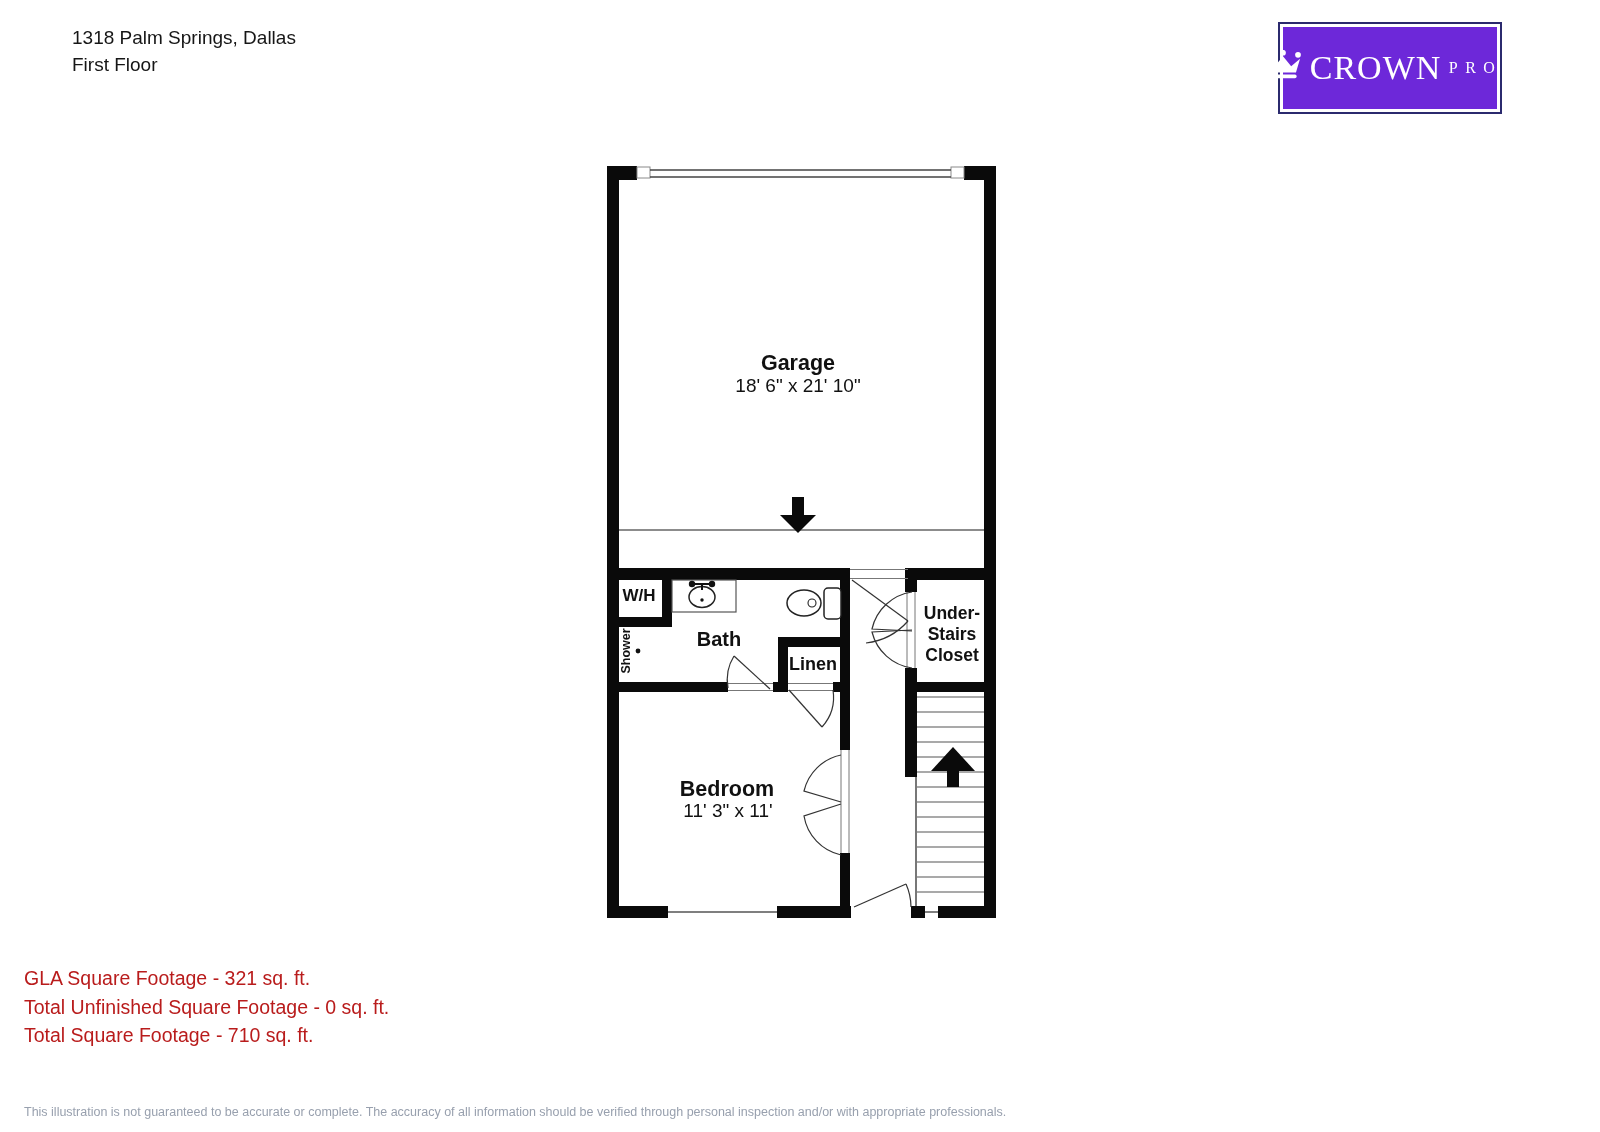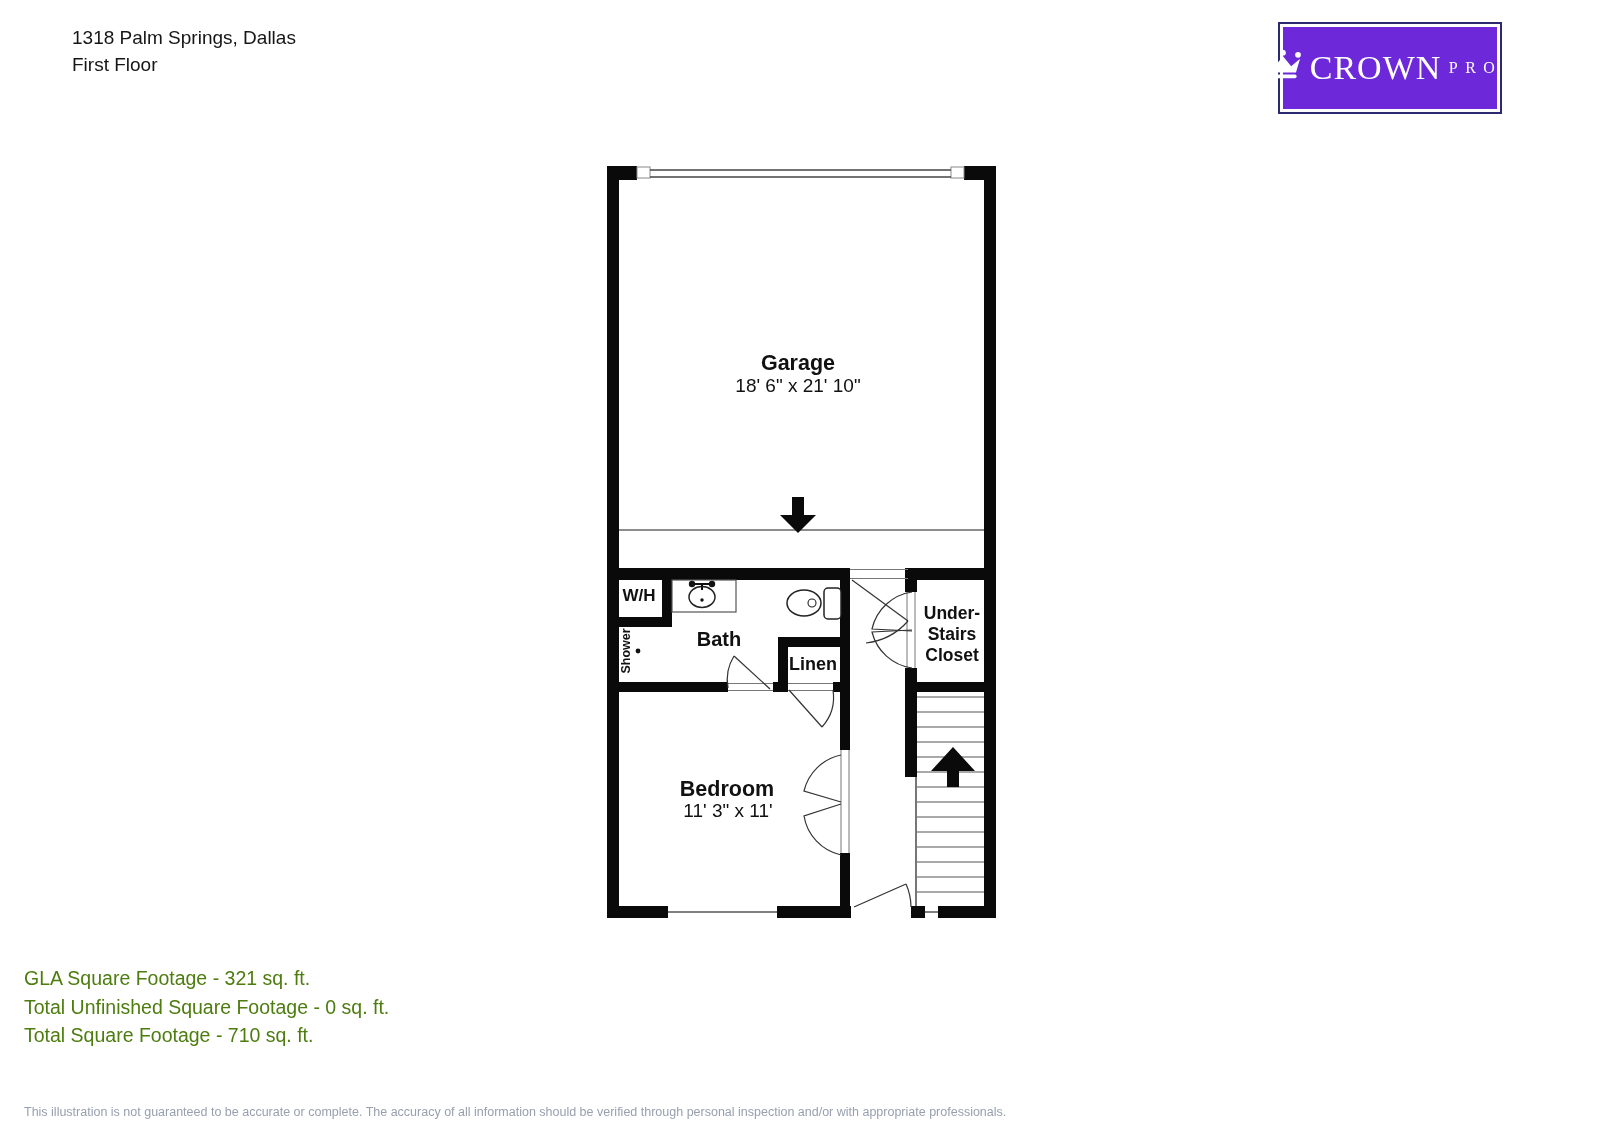--- a/index.html
+++ b/index.html
@@ -18,21 +18,21 @@
         font-family:"Liberation Serif",serif;font-size:34px;letter-spacing:1px;line-height:34px;}
   .logo-rule{width:180px;height:1px;background:#fff;margin:2px 0 3px 0;}
   .logo-row2{color:#fff;font-family:"Liberation Serif",serif;font-size:16px;
         letter-spacing:7.5px;text-indent:7.5px;}
   .crown{margin:0 5px 6px 5px;}
   
   .plan{position:absolute;left:0;top:0;}
   .rm{font-family:"Liberation Sans",sans-serif;font-weight:bold;fill:#111;text-anchor:middle;}
   .dim{font-family:"Liberation Sans",sans-serif;font-weight:normal;fill:#111;text-anchor:middle;}
   
-  .summary-block{position:absolute;left:24px;top:964px;font-size:19.5px;line-height:28.5px;color:#4d7c0f;}
+  .summary-block{position:absolute;left:24px;top:964px;font-size:19.5px;line-height:28.5px;color:#b91c1c;}
   .disclaimer-block{position:absolute;left:24px;top:1102px;font-size:12.5px;line-height:20px;color:#98a0ae;}
 </style>
 </head>
 <body>
 
 <div class="address-block">
   <div>1318 Palm Springs, Dallas</div>
   <div>First Floor</div>
 </div>
 

